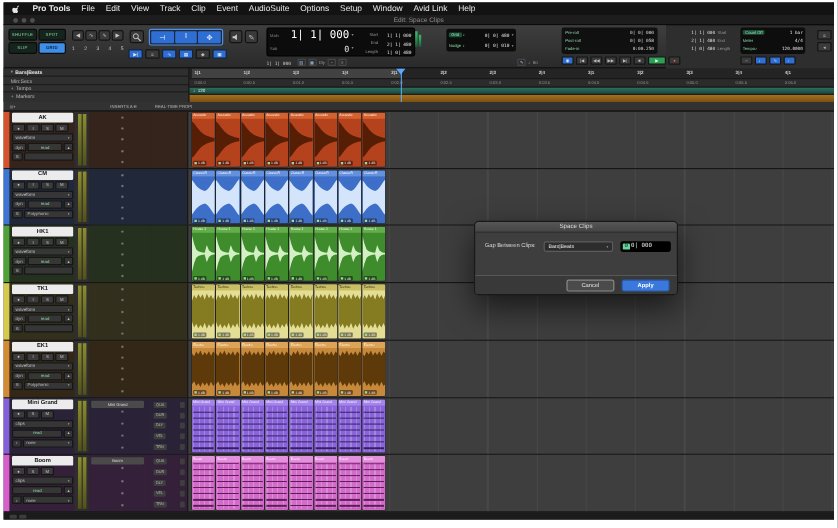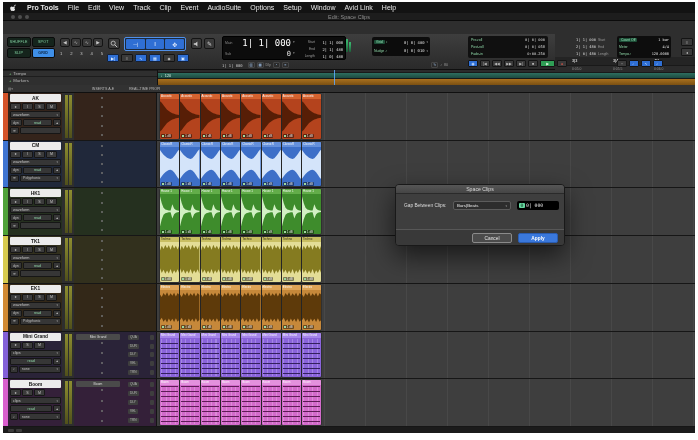--- a/index.html
+++ b/index.html
@@ -10,21 +10,21 @@
 
 .menubar{position:absolute;left:3px;top:2px;width:692px;height:11px;background:#131313;
   display:flex;align-items:center;gap:9px;padding-left:7px;color:#e6e6e6;font-size:7px;z-index:5}
 .menu-item{white-space:nowrap}.menu-item.bold{font-weight:bold}
 .apple{width:8px;height:8px;flex:none}
 
 .titlebar{position:absolute;left:3px;top:13px;width:692px;height:8px;background:#1d1d1d;border-bottom:1px solid #0b0b0b;z-index:5}
 .tl{position:absolute;top:2px;width:4px;height:4px;border-radius:50%;background:#4e4e4e}
 .wtitle{position:absolute;left:0;right:0;top:1px;text-align:center;font-size:5.5px;color:#8d8d8d}
 
-.toolbar{position:absolute;left:3px;top:34px;width:552px;height:36px;
+.toolbar{position:absolute;left:3px;top:21px;width:552px;height:36px;
   background:linear-gradient(#3e3e3e,#2a2a2a);border-bottom:1px solid #0f0f0f;z-index:5}
 .toolbar>div{position:absolute}
 .modes{left:4px;top:3px;width:48px;height:21px;display:grid;grid-template-columns:1fr 1fr;gap:1px}
 .mode{background:#15241c;color:#86d8a6;font-size:3.6px;display:flex;align-items:center;justify-content:center;
   border:1px solid #0b0b0b;border-radius:2px;letter-spacing:.2px}
 .mode.active{background:#3f8fe8;color:#0a2440;font-weight:bold}
 .zoomrow{left:57px;top:4px;display:flex;gap:1px}
 .zbtn{width:10px;height:9px;background:#3a3a3a;border:1px solid #141414;border-radius:2px;color:#c8c8c8;
   font-size:4.5px;display:flex;align-items:center;justify-content:center}
 .presets{left:57px;top:17px;width:43px;display:flex;justify-content:space-between;color:#c8c8c8;font-size:4.2px}

